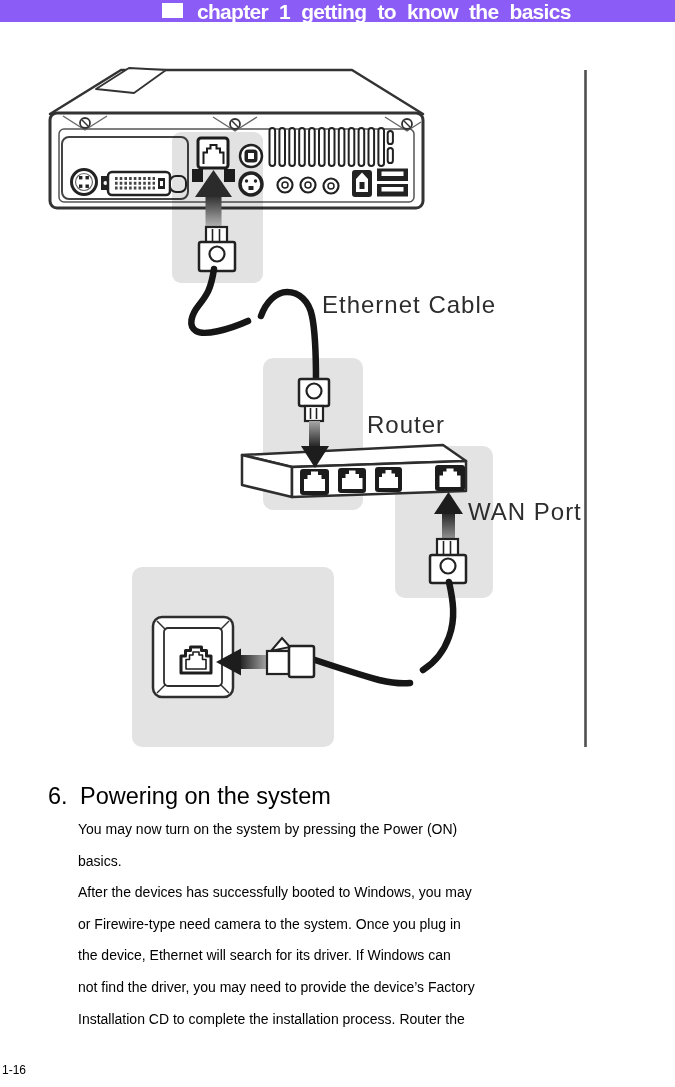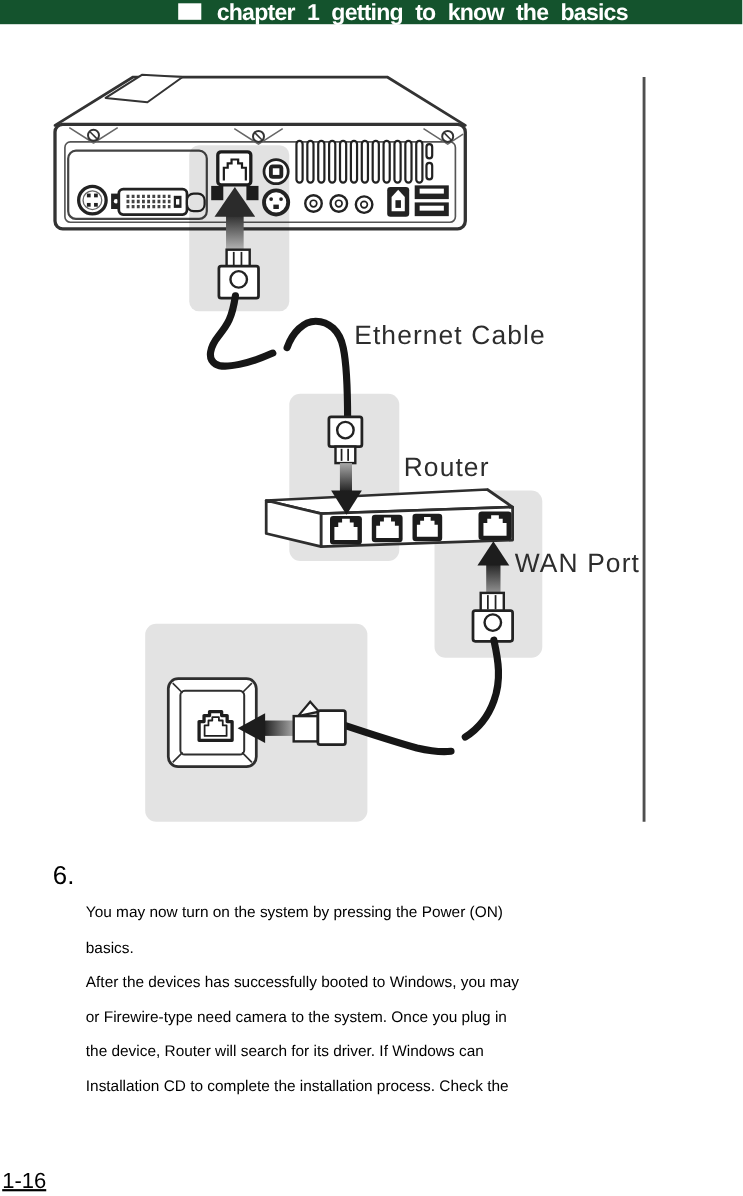--- a/index.html
+++ b/index.html
@@ -1,33 +1,33 @@
 <!DOCTYPE html>
 <html><head>
 <meta charset="utf-8">
 <style>
   html,body{margin:0;padding:0;background:#ffffff;}
   body{width:675px;height:1087px;position:relative;overflow:hidden;
        font-family:"Liberation Sans",sans-serif;-webkit-font-smoothing:antialiased;}
   
-  .header-bar{position:absolute;left:0;top:0;width:675px;height:22px;background:#14532d;
+  .header-bar{position:absolute;left:0;top:0;width:675px;height:22px;background:#8b5cf6;
               display:flex;align-items:center;text-align:right;}
   .chapter-square{position:absolute;left:162px;top:3px;width:21px;height:15px;background:#fff;}
   .header-title{position:absolute;left:197px;top:0;height:22px;line-height:23px;
                 color:#fff;font-weight:bold;font-size:21px;letter-spacing:-0.7px;word-spacing:6px;
                 white-space:nowrap;}
   
   .figure-svg{position:absolute;left:0;top:0;}
   
   .section-heading{position:absolute;left:48px;top:783px;font-size:23.5px;color:#000;
                    display:flex;white-space:nowrap;}
   .section-number{width:32px;}
   .body-text{position:absolute;left:78px;top:814px;font-size:14px;line-height:31.6px;
              color:#000;white-space:nowrap;}
-  .page-number{position:absolute;left:2px;top:1063px;font-size:20px;color:#000;text-decoration:underline;}
+  .page-number{position:absolute;left:2px;top:1063px;font-size:12px;color:#000;}
   svg text{font-family:"Liberation Sans",sans-serif;}
 </style>
 </head>
 <body>
 
 <div class="header-bar">
   <span class="chapter-square"></span>
   <span class="header-title">chapter 1 getting to know the basics</span>
 </div>
 
@@ -245,24 +245,26 @@
     <rect x="289" y="646" width="25" height="31" rx="2" stroke-width="2.5"></rect>
   </g>
 
   <text x="322" y="313" font-size="24" style="letter-spacing:1px" fill="#2d2d2d">Ethernet Cable</text>
   <text x="367" y="433" font-size="24" style="letter-spacing:1px" fill="#2d2d2d">Router</text>
   <text x="468" y="520" font-size="24" style="letter-spacing:1px" fill="#2d2d2d">WAN Port</text>
 </svg>
 
 <div class="section-heading">
   <span class="section-number">6.</span>
+  <span>Powering on the system</span>
 </div>
 
 <div class="body-text">
   <div>You may now turn on the system by pressing the Power (ON)</div>
   <div>basics.</div>
   <div>After the devices has successfully booted to Windows, you may</div>
   <div>or Firewire-type need camera to the system. Once you plug in</div>
-  <div>the device, Router will search for its driver. If Windows can</div>
-  <div>Installation CD to complete the installation process. Check the</div>
+  <div>the device, Ethernet will search for its driver. If Windows can</div>
+  <div>not find the driver, you may need to provide the device’s Factory</div>
+  <div>Installation CD to complete the installation process. Router the</div>
 </div>
 
 <div class="page-number">1-16</div>
 
 </body></html>

